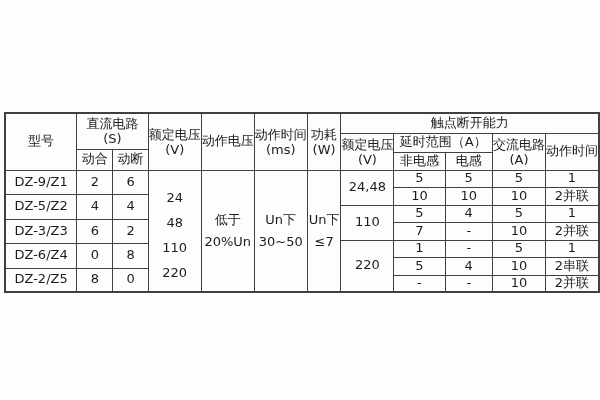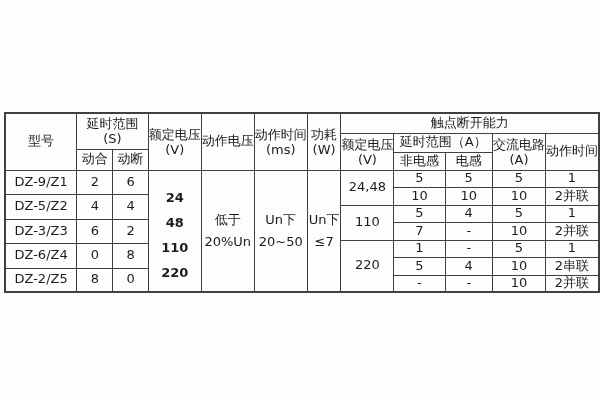--- a/index.html
+++ b/index.html
@@ -42,21 +42,20 @@
   tr.h24 { height: 24px; }
   tr.h25 { height: 25px; }
   tr.h20 { height: 20px; }
   tr.h19 { height: 19px; }
   tr.h18 { height: 18px; }
   tr.h17 { height: 17px; }
 
   .line { line-height: 15px; }
   .mcell-top {
     vertical-align: top;
-    font-weight: bold;
   }
   .mcell-top .vval { line-height: 25px; }
   .mcell-top .pad { height: 14px; }
   .mcell-mid .mval { line-height: 22px; }
 </style>
 </head>
 <body>
 
 <div class="page">
   <div class="tables">
@@ -68,21 +67,21 @@
           <col style="width:37px">
         <col style="width:48px">
           <col style="width:52px">
           <col style="width:49px">
         <col style="width:34px">
       </colgroup>
       <tbody>
           <tr class="h36">
         <td rowspan="2">型号</td>
         <td colspan="2">
-          <div class="line">延时范围</div>
+          <div class="line">直流电路</div>
           <div class="line">(S)</div>
         </td>
         <td rowspan="2">
           <div class="line">额定电压</div>
           <div class="line">(V)</div>
         </td>
         <td rowspan="2">动作电压</td>
         <td rowspan="2">
           <div class="line">动作时间</div>
           <div class="line">(ms)</div>
@@ -106,21 +105,21 @@
           <div class="vval">48</div>
           <div class="vval">110</div>
           <div class="vval">220</div>
         </td>
         <td rowspan="5" class="mcell-mid">
           <div class="mval">低于</div>
           <div class="mval">20%Un</div>
         </td>
         <td rowspan="5" class="mcell-mid">
           <div class="mval">Un下</div>
-          <div class="mval">20~50</div>
+          <div class="mval">30~50</div>
         </td>
         <td rowspan="5" class="mcell-mid">
           <div class="mval">Un下</div>
           <div class="mval">≤7</div>
         </td>
       </tr>
       <tr class="h25">
         <td>DZ-5/Z2</td>
         <td>4</td>
         <td>4</td>

